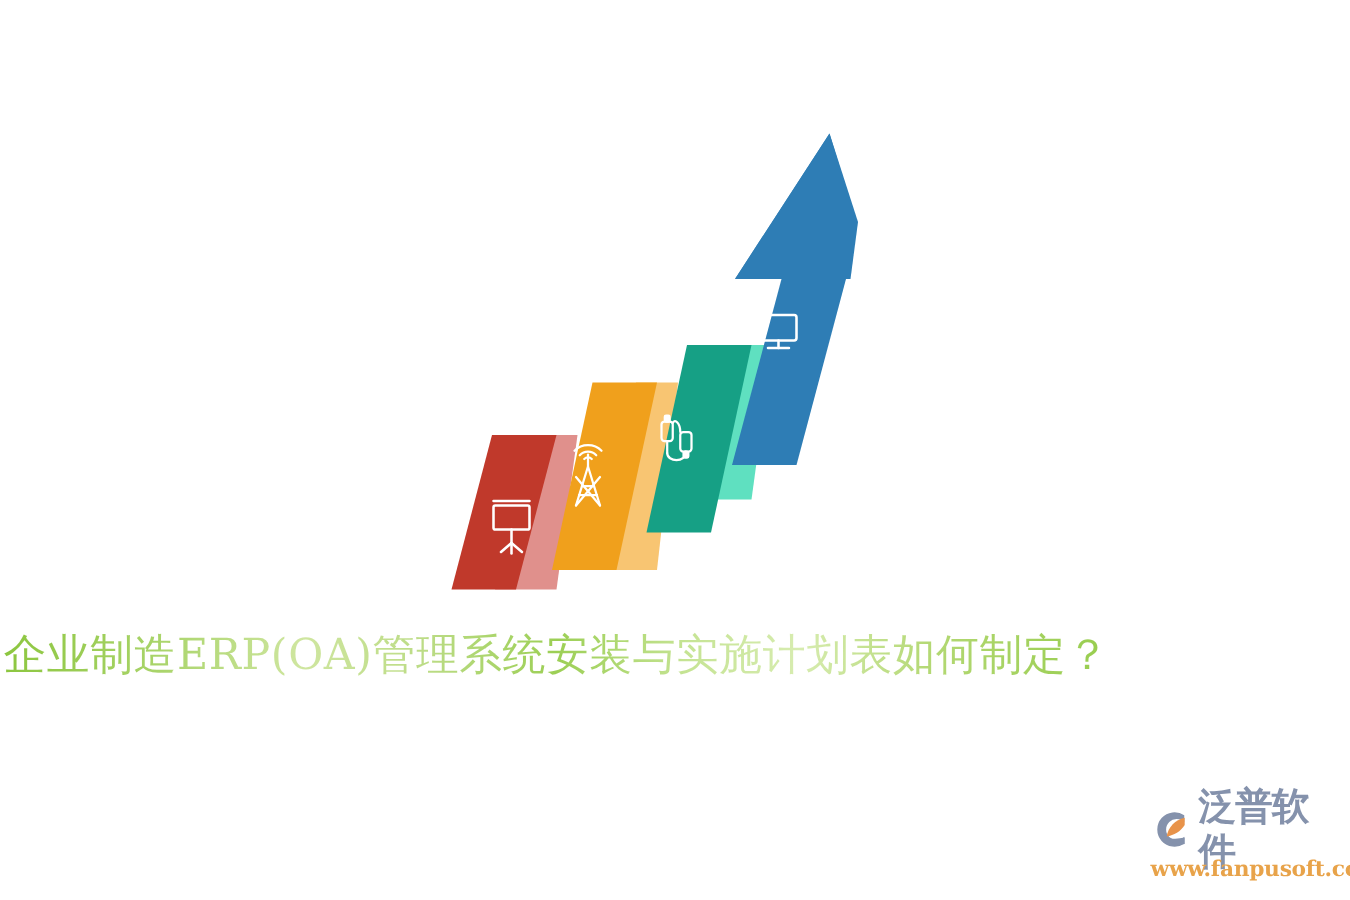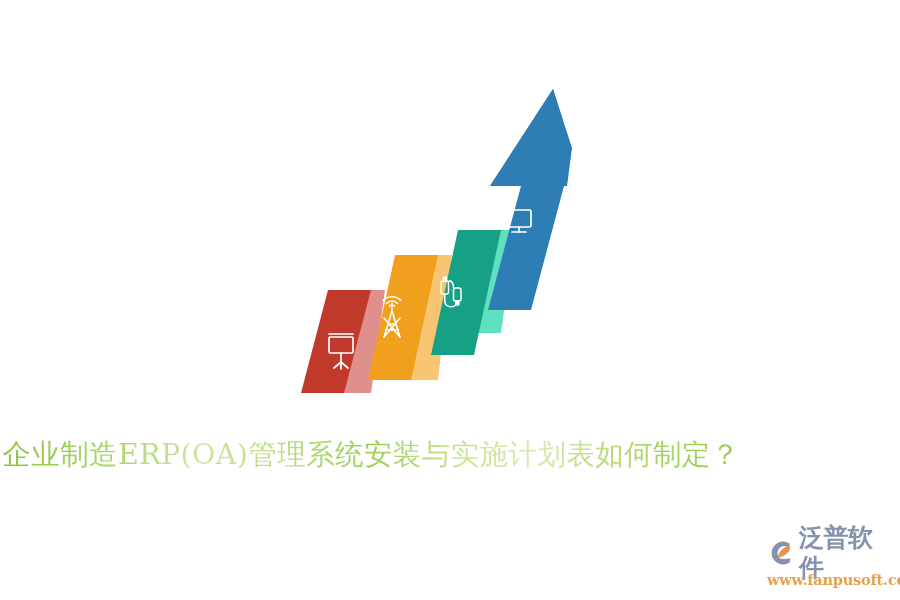--- a/index.html
+++ b/index.html
@@ -31,21 +31,21 @@
   }
 
   
   #headline {
     position: absolute;
     left: 0;
     top: 418px;
     width: 742px;
     height: 56px;
     display: flex;
-    align-items: flex-end;
+    align-items: flex-start;
     justify-content: center;
     pointer-events: none;
   }
   #headline-text {
     font-family: "DejaVu Serif", "Liberation Serif", serif;
     font-size: 28.5px;
     font-weight: 400;
     letter-spacing: 0.4px;
     white-space: nowrap;
     background: linear-gradient(

